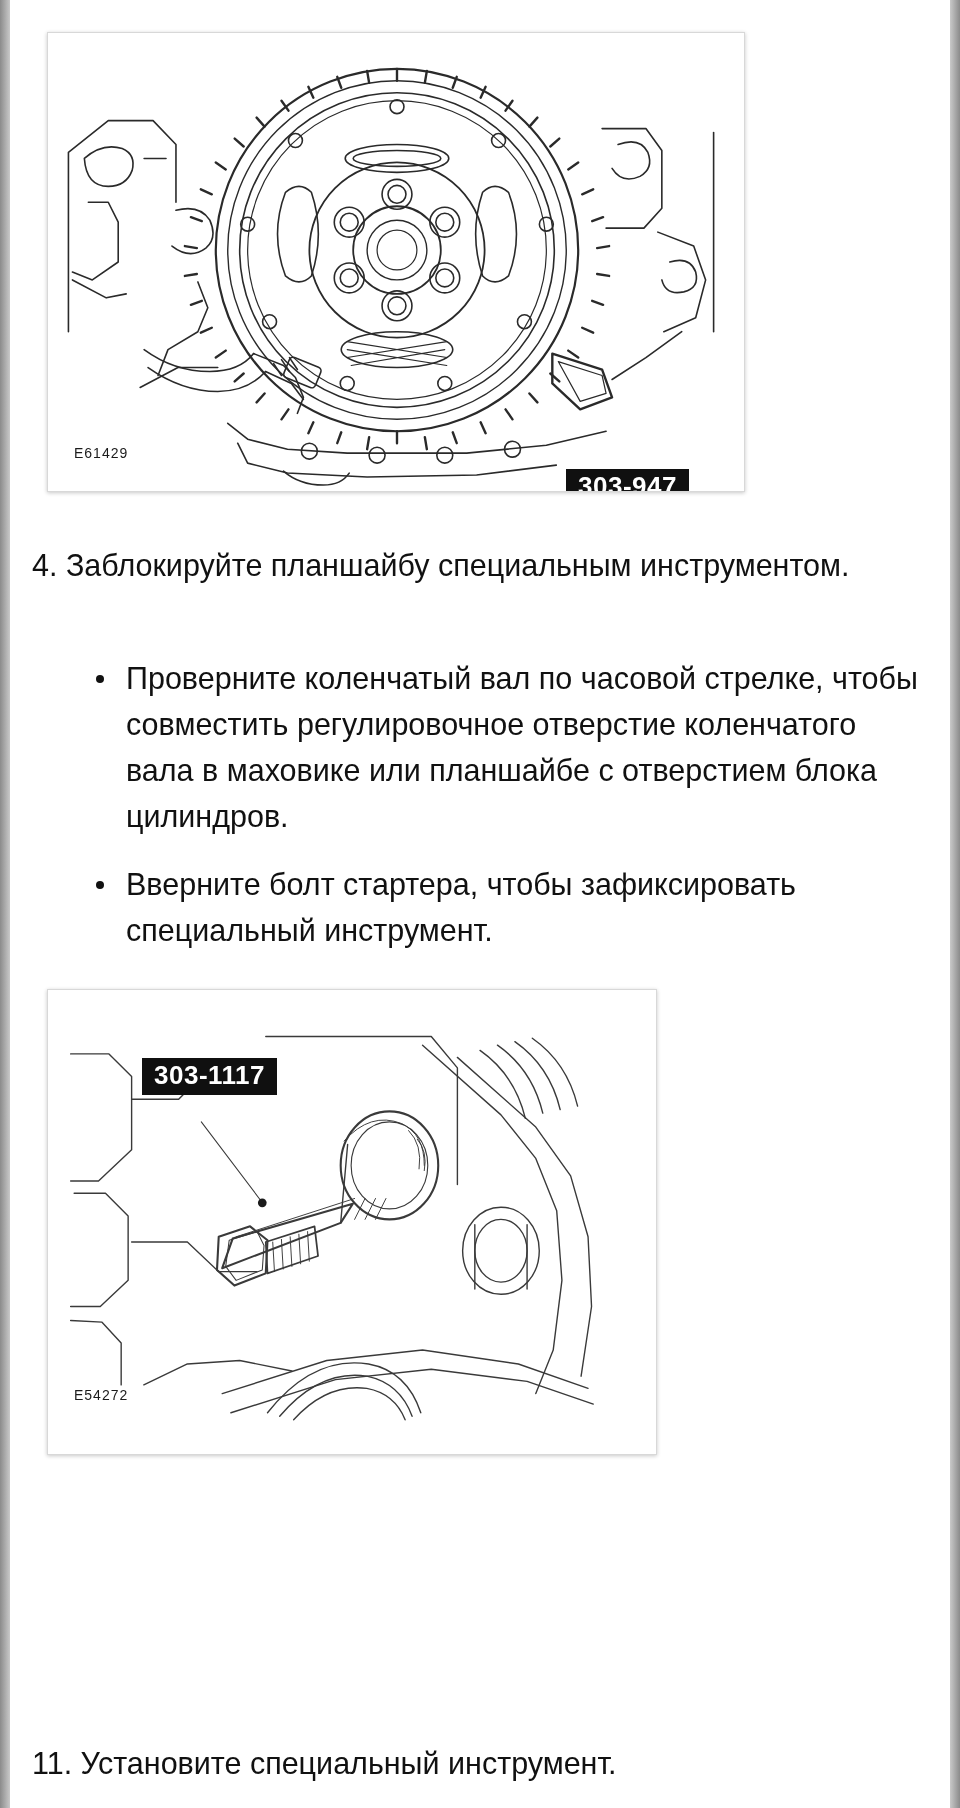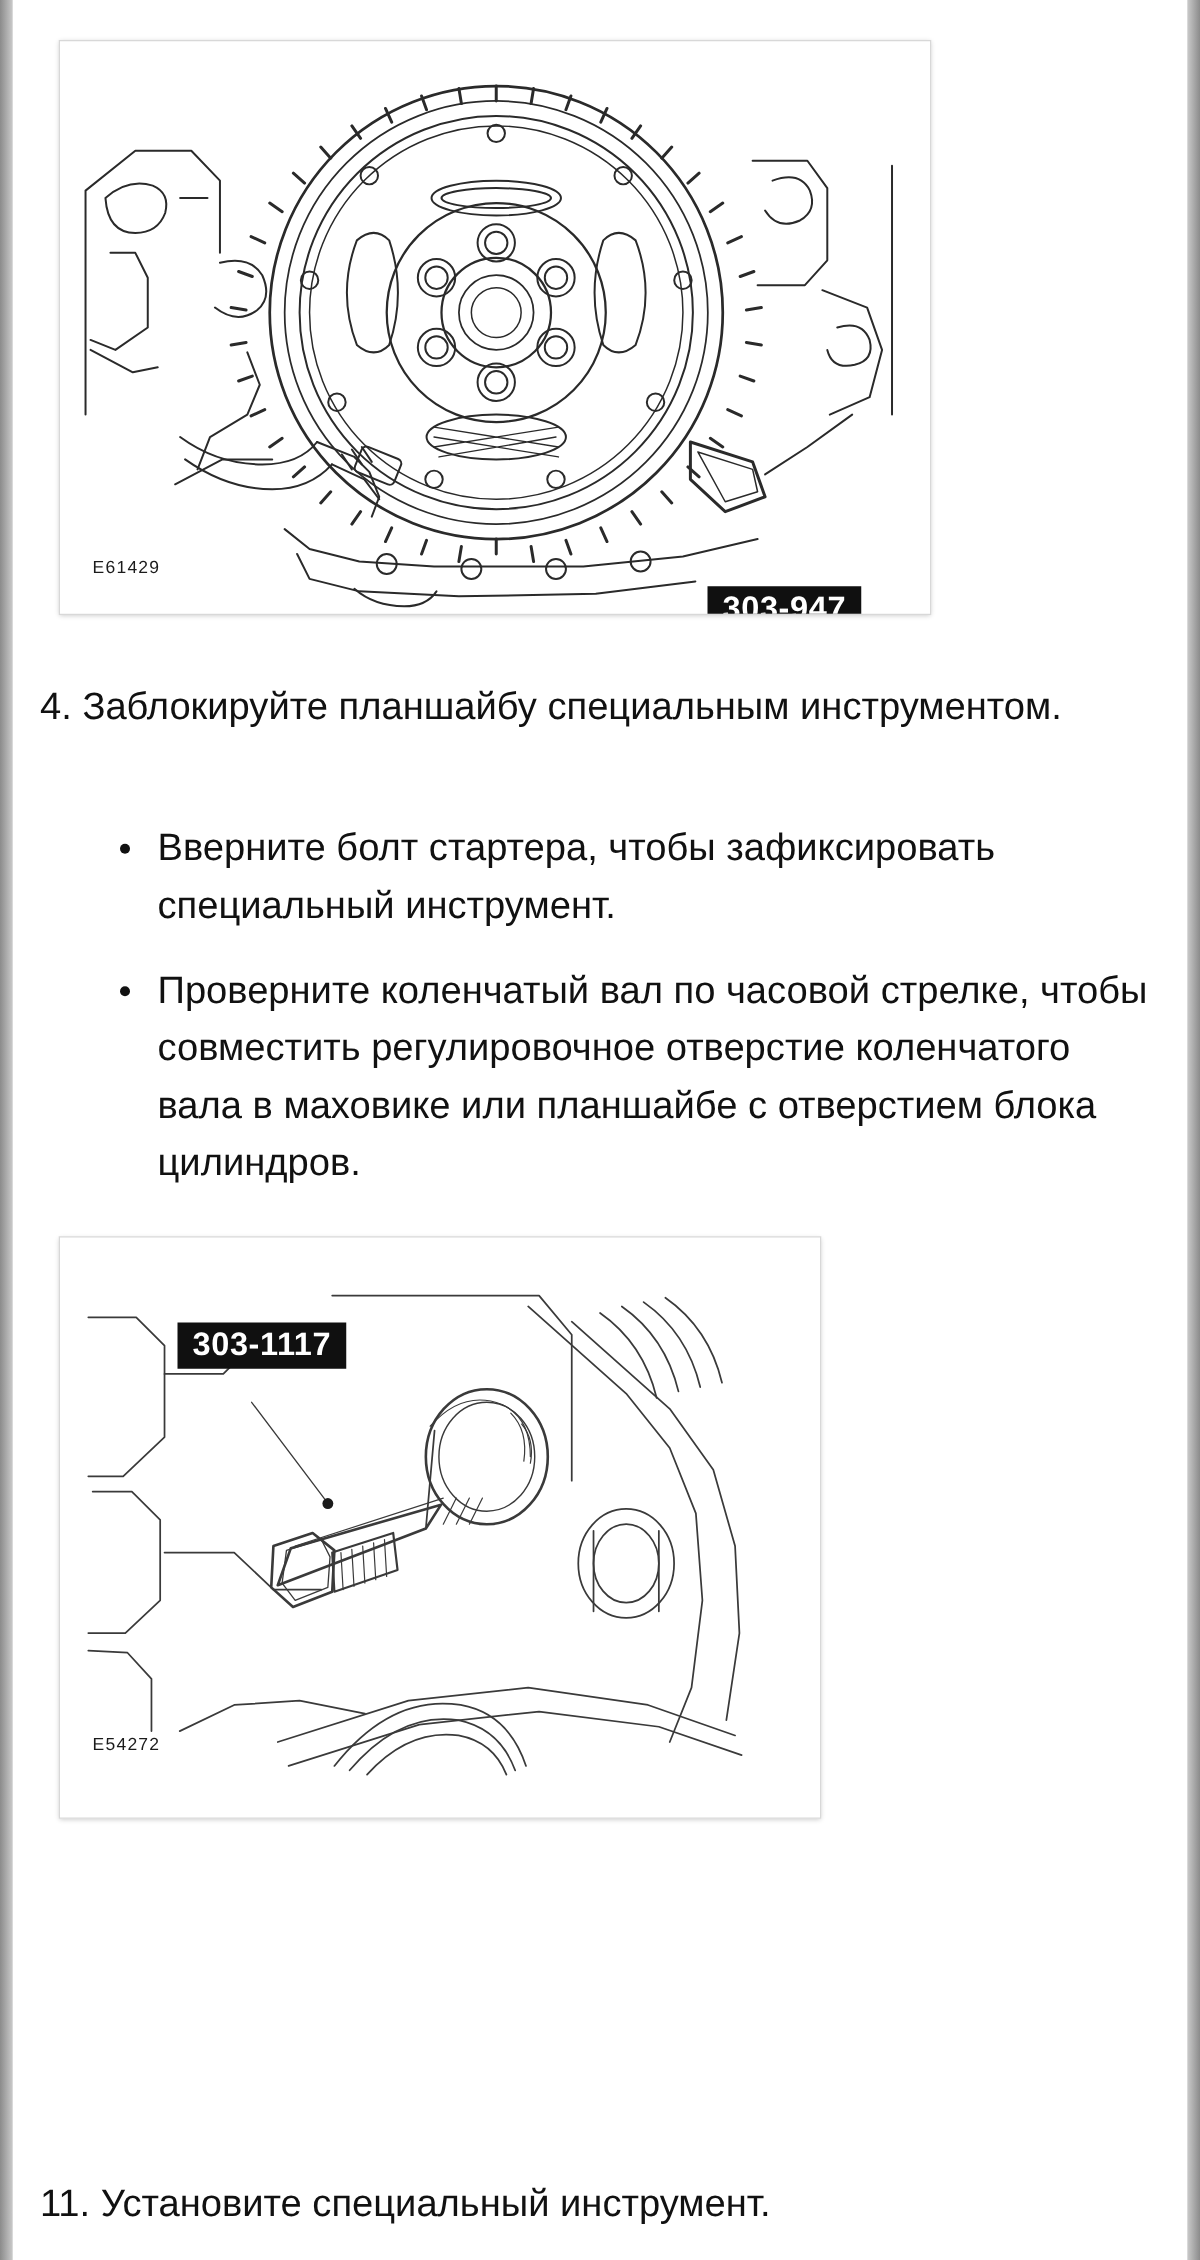--- a/index.html
+++ b/index.html
@@ -230,22 +230,22 @@
     </svg>
 
     <div class="fig-code" id="flywheel-code">E61429</div>
 
     <div class="tool-badge" id="flywheel-badge">303-947</div>
   </div>
 
   <div class="step" id="step-10">4. Заблокируйте планшайбу специальным инструментом.</div>
 
   <ul class="bullet-list">
+    <li class="bullet-item">Проверните коленчатый вал по часовой стрелке, чтобы совместить регулировочное отверстие коленчатого вала в маховике или планшайбе с отверстием блока цилиндров.</li>
     <li class="bullet-item">Вверните болт стартера, чтобы зафиксировать специальный инструмент.</li>
-    <li class="bullet-item">Проверните коленчатый вал по часовой стрелке, чтобы совместить регулировочное отверстие коленчатого вала в маховике или планшайбе с отверстием блока цилиндров.</li>
   </ul>
 
   <div class="figure" id="figure-tool">
     <svg class="fig-svg" viewBox="0 0 698 466" xmlns="http://www.w3.org/2000/svg">
       <g fill="none" stroke="#3a3a3a" stroke-width="1.6" stroke-linejoin="round" stroke-linecap="round">
 
         <path d="M26 40 L70 40 L96 66 L96 150 L58 186 L26 186"></path>
         <path d="M30 200 L66 200 L92 226 L92 300 L60 330 L26 330"></path>
         <path d="M26 346 L62 348 L84 372 L84 420"></path>
         <path d="M96 92 L150 92 L176 66 L230 66"></path>

